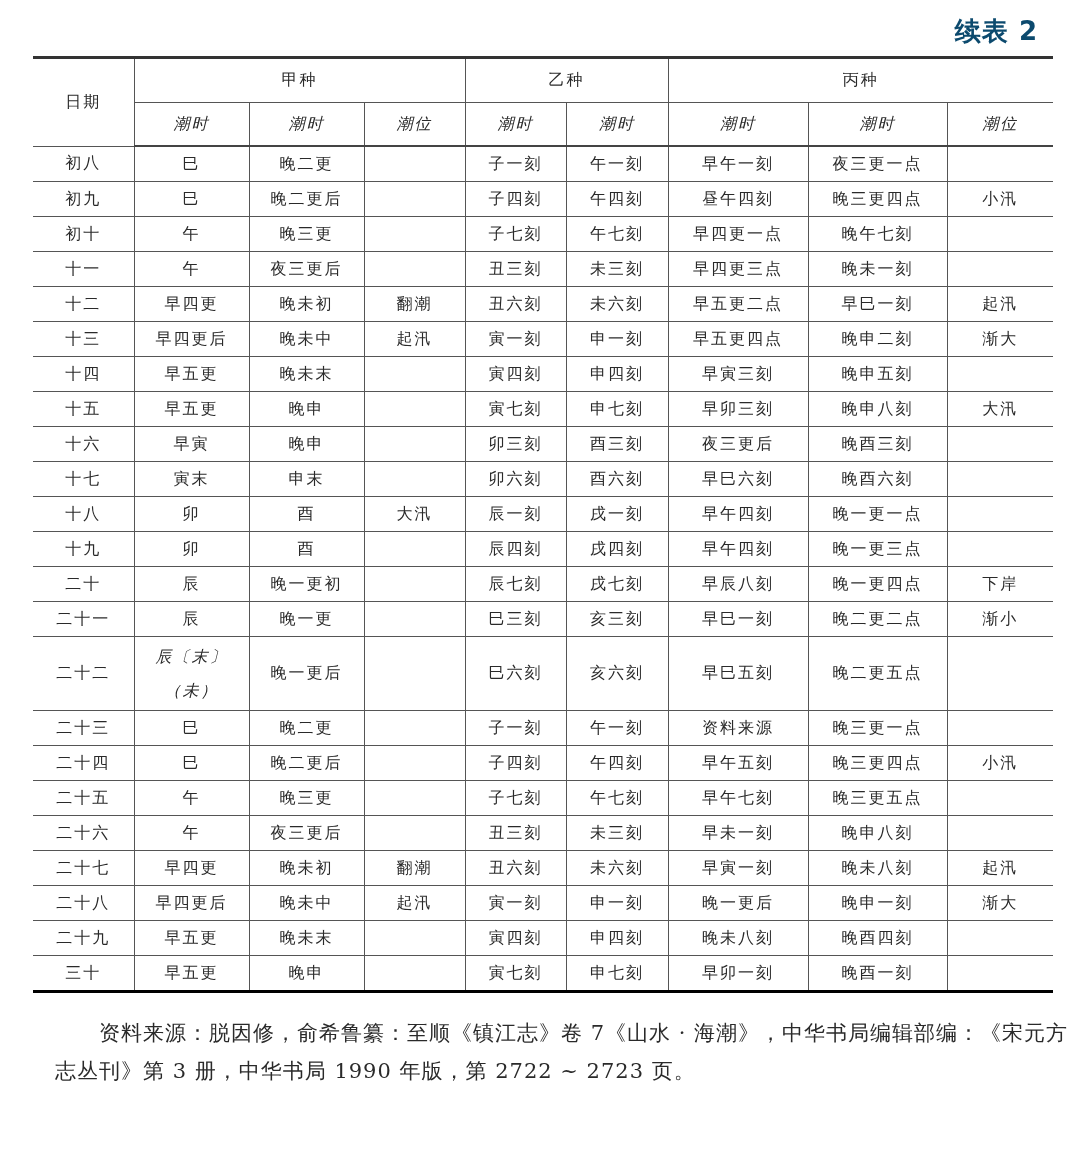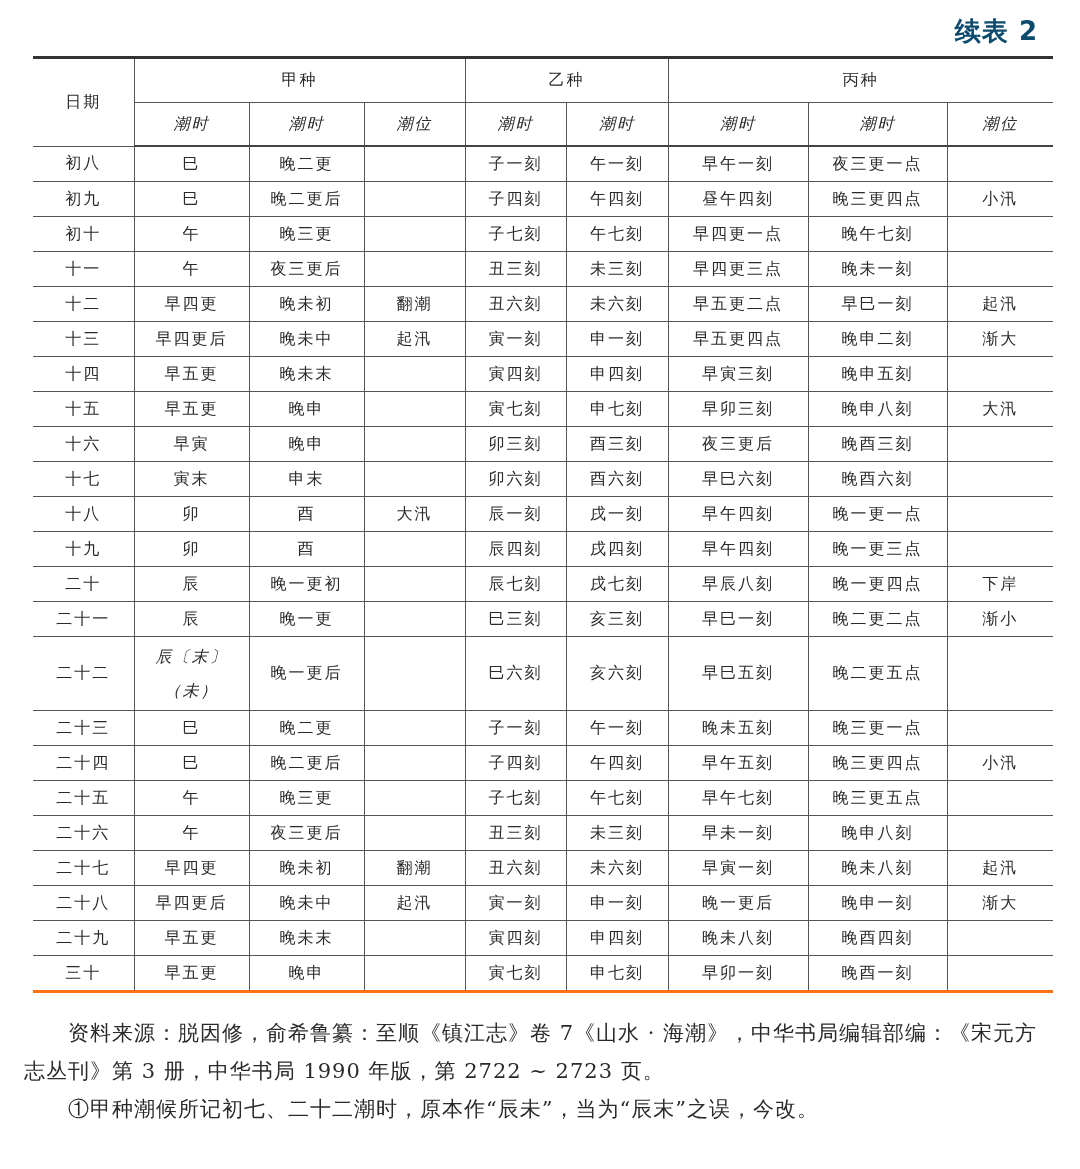--- a/index.html
+++ b/index.html
@@ -44,25 +44,25 @@
       white-space: nowrap;
       overflow: hidden;
     }
     table.tide tr > *:first-child { border-left: none; }
     table.tide tr > *:last-child { border-right: none; }
     table.tide thead tr:first-child th { border-top: 3px solid #333; }
     table.tide thead tr.group th { height: 43px; }
     table.tide thead tr.sub th { height: 42px; border-bottom: 2.5px solid #444; font-style: italic; }
     table.tide tbody td { height: 34px; }
     table.tide tbody tr.tall td { height: 73px; }
-    table.tide tbody tr:last-child td { border-bottom: 3px solid #f97316; }
+    table.tide tbody tr:last-child td { border-bottom: 3px solid #000000; }
     .wrap-cell { white-space: normal !important; line-height: 34px; font-style: italic; }
     .notes {
       position: absolute;
-      left: 24px;
+      left: 55px;
       top: 1014px;
       width: 1015px;
       font-size: 21px;
       line-height: 38px;
       color: #2a2a2a;
       letter-spacing: 1px;
     }
     .notes p { margin: 0; }
     .notes .indent { text-indent: 44px; }
   </style>
@@ -270,21 +270,21 @@
         <td>晚二更五点</td>
         <td></td>
       </tr>
       <tr>
         <td>二十三</td>
         <td>巳</td>
         <td>晚二更</td>
         <td></td>
         <td>子一刻</td>
         <td>午一刻</td>
-        <td>晚未五刻</td>
+        <td>资料来源</td>
         <td>晚三更一点</td>
         <td></td>
       </tr>
       <tr>
         <td>二十四</td>
         <td>巳</td>
         <td>晚二更后</td>
         <td></td>
         <td>子四刻</td>
         <td>午四刻</td>
@@ -356,14 +356,13 @@
         <td>申七刻</td>
         <td>早卯一刻</td>
         <td>晚酉一刻</td>
         <td></td>
       </tr>
     </tbody>
 </table>
 
 <div class="notes">
   <p class="indent">资料来源：脱因修，俞希鲁纂：至顺《镇江志》卷 7《山水 · 海潮》，中华书局编辑部编：《宋元方志丛刊》第 3 册，中华书局 1990 年版，第 2722 ~ 2723 页。</p>
-  <p class="indent">①甲种潮候所记初七、二十二潮时，原本作“辰未”，当为“辰末”之误，今改。</p>
 </div>
 
 </body></html>

